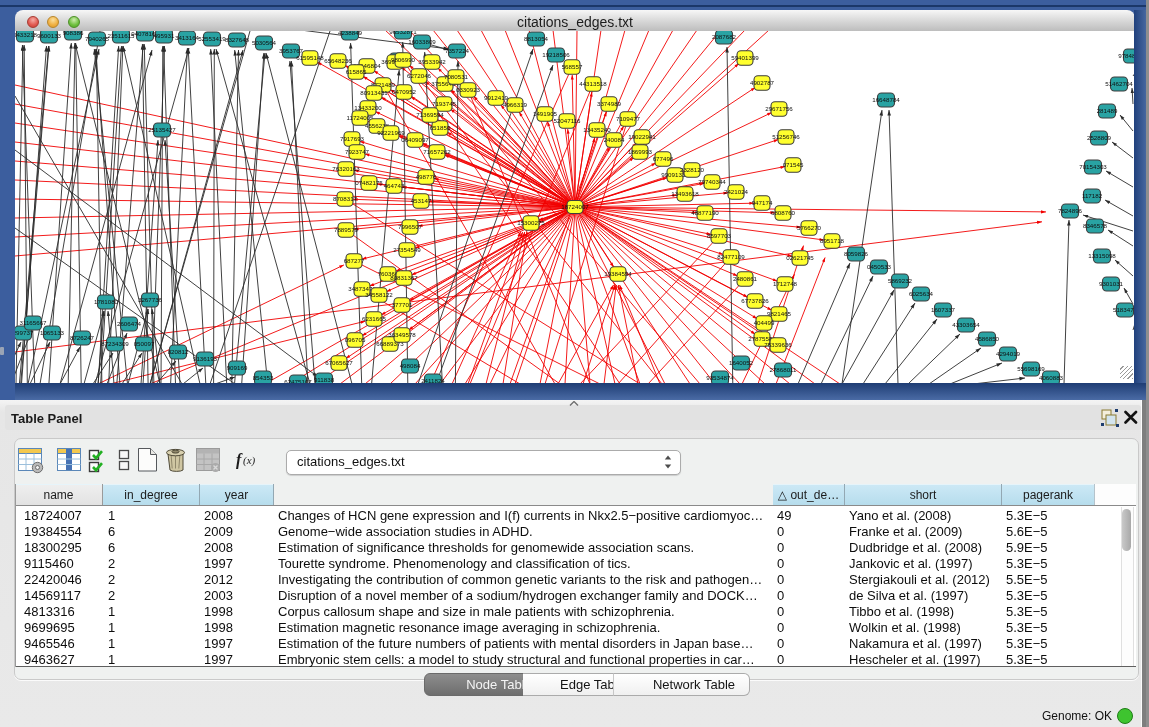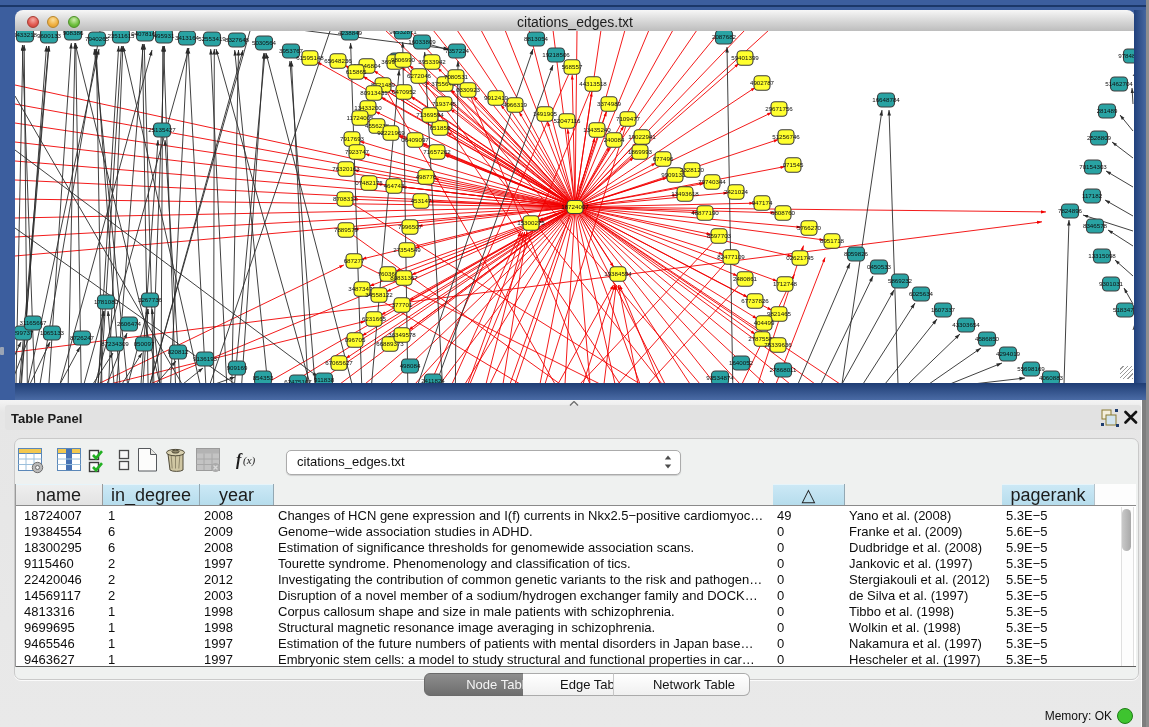--- a/index.html
+++ b/index.html
@@ -28,21 +28,21 @@
 #xclose{left:1124px;top:410px;width:14px;height:14px;}
 #innerpanel{left:14px;top:438px;width:1123px;height:240px;background:#eff1f0;
  border:1px solid #c9c9c9;border-radius:7px;box-shadow:0 1px 0 #fbfbfb;}
 #gripmid{left:569px;top:401px;width:10px;height:5px;}
 
 #combo{left:286px;top:450px;width:393px;height:23px;background:#ffffff;border:1px solid #ababab;
  border-radius:5px;box-shadow:0 1px 1px rgba(0,0,0,.15);}
 #combotext{left:297px;top:454px;font-size:13px;color:#111;}
 
 .hcell{top:484px;height:22px;background:linear-gradient(#cde9f6,#b5dcec);border-right:1px solid #93a8b3;
- box-shadow:inset 0 1px 0 #e6f4fa;font-size:18px;color:#1c1c1c;text-align:center;line-height:22px;}
+ box-shadow:inset 0 1px 0 #e6f4fa;font-size:12px;color:#1c1c1c;text-align:center;line-height:22px;}
 #h0{left:15px;width:87px;background:linear-gradient(#efefef,#e2e2e2);border-right:1px solid #9a9a9a;}
 #hdrline{left:15px;top:505px;width:1121px;height:1px;background:#8a8a8a;}
 #tbody{left:15px;top:506px;width:1121px;height:160px;background:#ffffff;border-bottom:1px solid #5f5f5f;}
 #tleft{left:15px;top:484px;width:1px;height:183px;background:#9a9a9a;}
 .trow{position:absolute;height:16px;font-size:13px;color:#0d0d0d;white-space:nowrap;}
 .trow span{position:absolute;top:1px;} .trow .ttl{width:490px;overflow:hidden;}
 
 #sbar{left:1121px;top:507px;width:11px;height:159px;background:#fdfdfd;border-left:1px solid #e0e0e0;border-right:1px solid #e0e0e0;}
 #sthumb{left:1122px;top:509px;width:9px;height:42px;background:linear-gradient(90deg,#c9c9c9,#a8a8a8);border-radius:5px;}
 
@@ -920,20 +920,21 @@
  <div class="abs" id="combotext">citations_edges.txt</div>
  <svg class="abs" style="left:662px;top:453px" width="12" height="18">
   <path d="M6,2.5 l3.2,4 h-6.4 z" fill="#4c4c4c"></path>
       <path d="M6,15.5 l-3.2,-4 h6.4 z" fill="#4c4c4c"></path>
  </svg>
 
  <div class="abs hcell" id="h0" style="left:15px;width:87px;">name</div>
  <div class="abs hcell" style="left:103px;width:96px;">in_degree</div>
  <div class="abs hcell" style="left:200px;width:73px;">year</div>
  <div class="abs hcell" style="left:773px;width:71px;">△ out_de…</div>
+ <div class="abs hcell" style="left:845px;width:156px;">short</div>
  <div class="abs hcell" style="left:1002px;width:92px;border-right:1px solid #b5c3cb;">pagerank</div>
  <div class="abs hcell" style="left:1095px;width:41px;background:#fdfdfd;border-right:none;box-shadow:none;"></div>
  <div class="abs" id="hdrline"></div>
  <div class="abs" id="tbody"></div>
  <div class="abs" id="tleft"></div>
  <div class="trow" style="top:507px">
       <span style="left:24px">18724007</span>
       <span style="left:108px">1</span>
       <span style="left:204px">2008</span>
       <span class="ttl" style="left:278px">Changes of HCN gene expression and I(f) currents in Nkx2.5−positive cardiomyoc…</span>
@@ -992,21 +993,21 @@
       <span style="left:204px">1998</span>
       <span class="ttl" style="left:278px">Corpus callosum shape and size in male patients with schizophrenia.</span>
       <span style="left:777px">0</span>
       <span style="left:849px">Tibbo et al. (1998)</span>
       <span style="left:1006px">5.3E−5</span>
     </div>
     <div class="trow" style="top:619px">
       <span style="left:24px">9699695</span>
       <span style="left:108px">1</span>
       <span style="left:204px">1998</span>
-      <span class="ttl" style="left:278px">Structural magnetic resonance image averaging in schizophrenia.</span>
+      <span class="ttl" style="left:278px">Estimation magnetic resonance image averaging in schizophrenia.</span>
       <span style="left:777px">0</span>
       <span style="left:849px">Wolkin et al. (1998)</span>
       <span style="left:1006px">5.3E−5</span>
     </div>
     <div class="trow" style="top:635px">
       <span style="left:24px">9465546</span>
       <span style="left:108px">1</span>
       <span style="left:204px">1997</span>
       <span class="ttl" style="left:278px">Estimation of the future numbers of patients with mental disorders in Japan base…</span>
       <span style="left:777px">0</span>
@@ -1021,18 +1022,18 @@
       <span style="left:777px">0</span>
       <span style="left:849px">Hescheler et al. (1997)</span>
       <span style="left:1006px">5.3E−5</span>
     </div>
  <div class="abs" id="sbar"></div>
  <div class="abs" id="sthumb"></div>
 
  <div class="abs tab" id="tab1">Node Table</div>
  <div class="abs tab" id="tab2">Edge Table</div>
  <div class="abs tab" id="tab3">Network Table</div>
- <div class="abs" id="mem">Memory: OK</div>
+ <div class="abs" id="mem">Genome: OK</div>
  <div class="abs" id="memdot"></div>
  <div class="abs" id="redge2"></div>
  <div class="abs" id="redge3"></div>
  <div class="abs" id="rgray"></div>
 </div>
 
 </body></html>

